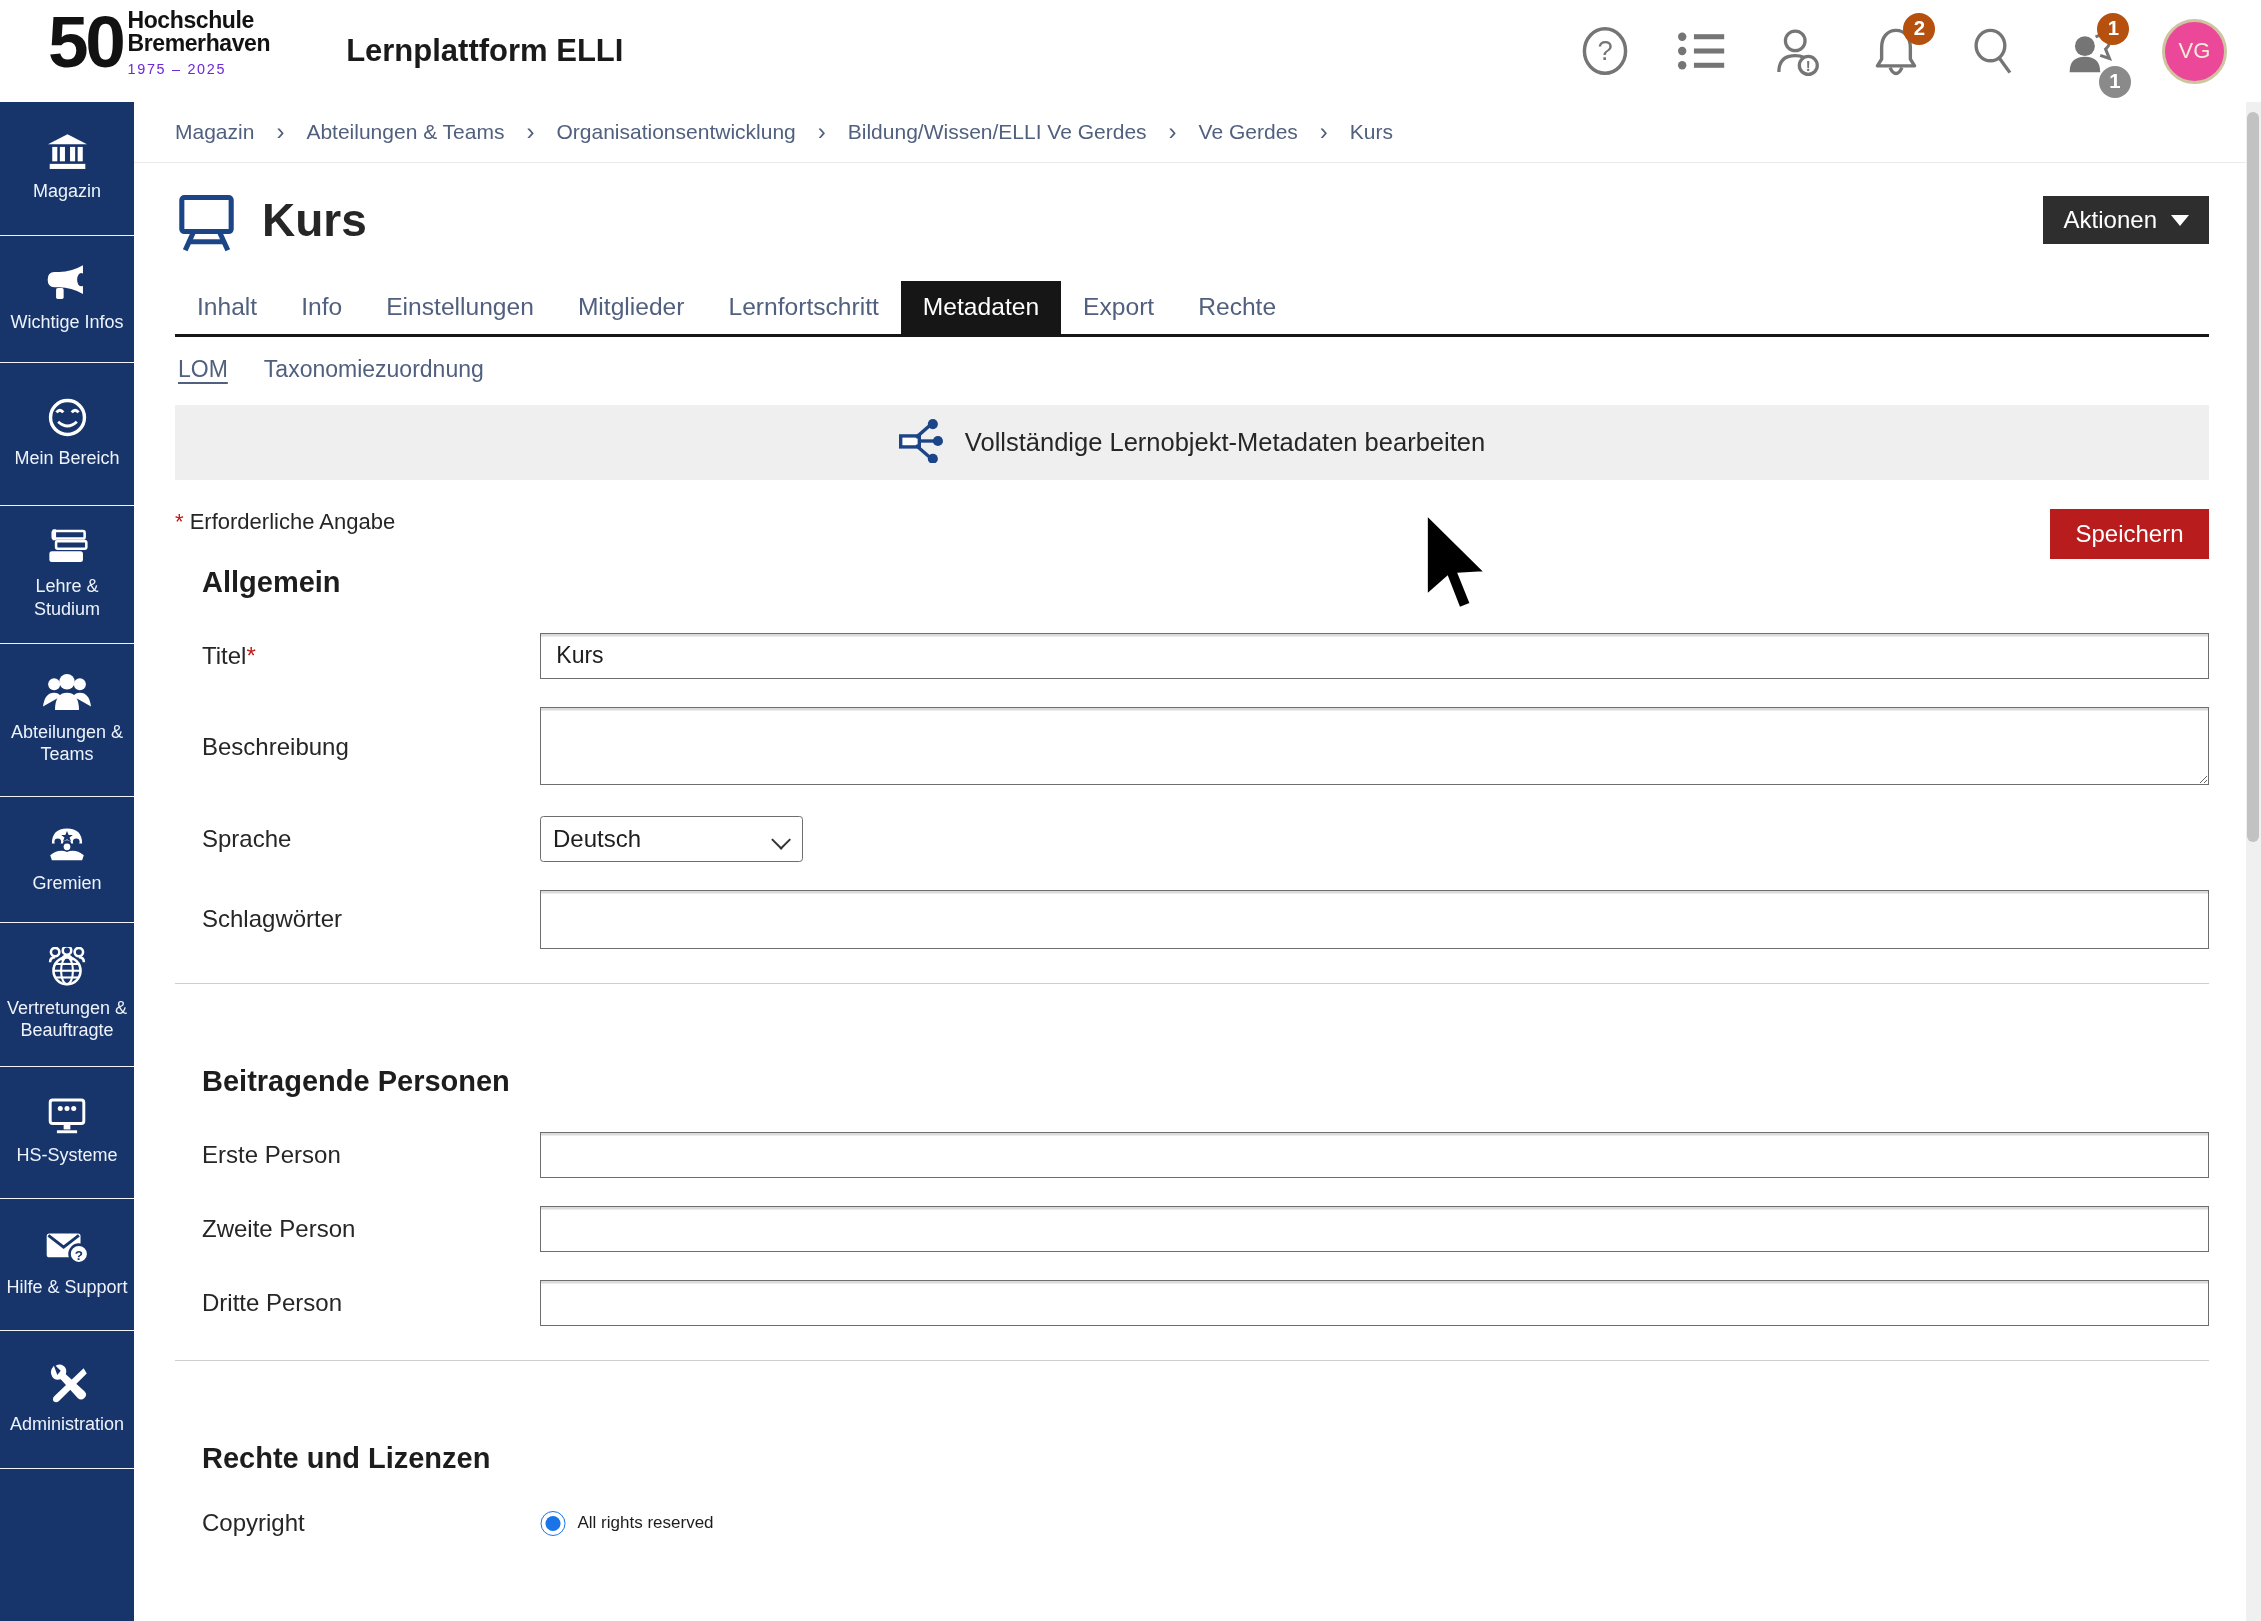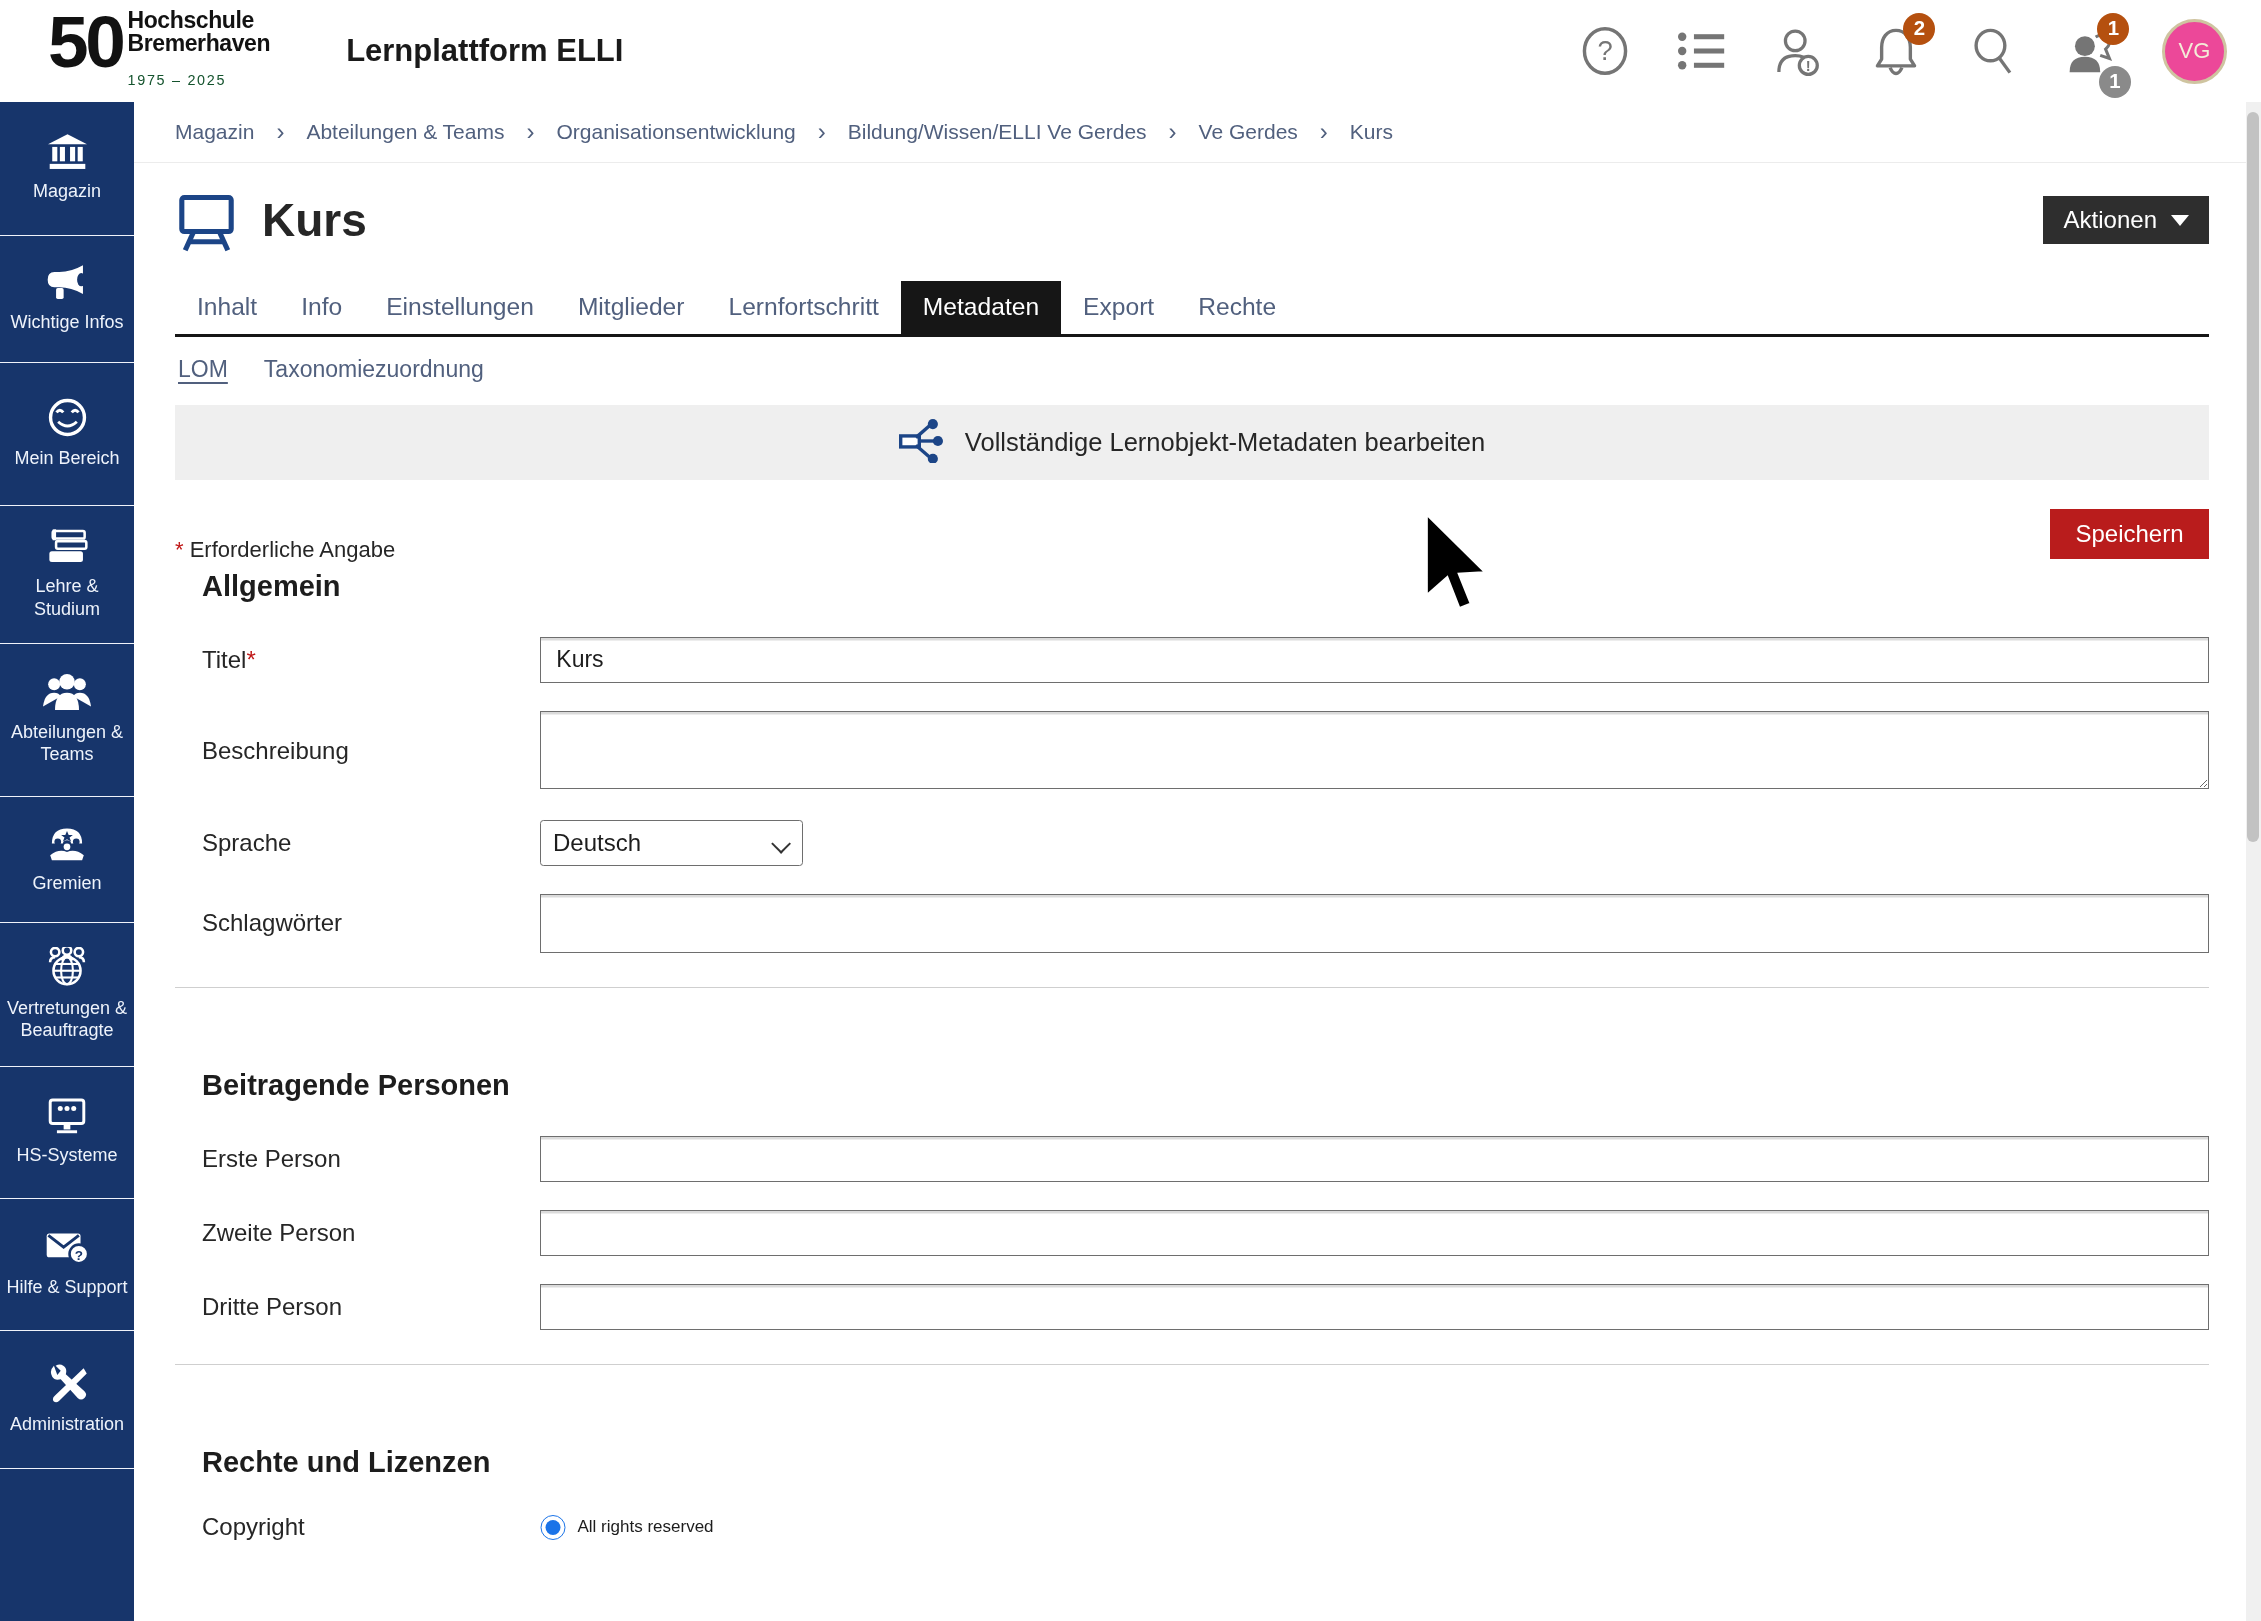--- a/index.html
+++ b/index.html
@@ -6,21 +6,21 @@
   html,body { background:#ffffff; }
   body { font-family:"Liberation Sans", sans-serif; color:#2b2b2b; }
   .app { position:relative; width:2261px; height:1621px; overflow:hidden; background:#fff; }
 
   
   .header { position:absolute; top:0; left:0; width:2261px; height:102px; background:#fff; display:flex; align-items:center; z-index:5; }
   .logo { display:flex; align-items:flex-start; margin-left:48px; height:85px; }
   .logo-number { font-size:73px; font-weight:bold; color:#121212; line-height:0.9; letter-spacing:-3.4px; }
   .logo-text { margin-left:5.1px; padding-bottom:3.4px; }
   .logo-text .ln { font-size:23px; font-weight:bold; color:#121212; line-height:1.02; letter-spacing:-0.4px; }
-  .logo-text .yr { font-size:14.4px; color:#14532d; letter-spacing:1.7px; margin-top:17px; }
+  .logo-text .yr { font-size:14.4px; color:#6d28d9; letter-spacing:1.7px; margin-top:6px; }
   .app-title { font-size:31px; font-weight:bold; color:#1a1a1a; margin-left:76px; }
   .hdr-icons { margin-left:auto; margin-right:34px; display:flex; align-items:center; gap:48px; }
   .hicon { position:relative; width:49px; height:49px; display:flex; align-items:center; justify-content:center; cursor:pointer; }
   .hicon svg { display:block; }
   .badge { position:absolute; min-width:32px; height:32px; border-radius:16px; color:#fff; font-size:20.4px; display:flex; align-items:center; justify-content:center; font-weight:bold; }
   .badge.orange { background:#b5500f; top:-13.6px; right:-15.3px; }
   .badge.gray { background:#8a8a8a; top:39px; right:-17px; }
   .avatar { width:65px; height:65px; border-radius:50%; background:#ec4899; border:3.4px solid #cfc4a0; color:#f4edd8; font-size:22px; display:flex; align-items:center; justify-content:center; cursor:pointer; }
 
   
@@ -47,21 +47,21 @@
   .tab { color:#51607e; font-size:24.6px; padding:12px 22px 13.6px 22px; cursor:pointer; }
   .tab.active { background:#161616; color:#fff; }
   .subtabs { display:flex; gap:36px; padding:18.7px 37px 8.5px 44px; }
   .subtab { color:#51607e; font-size:23px; cursor:pointer; }
   .subtab.active { text-decoration:underline; text-underline-offset:5.1px; }
 
   .banner { margin:13.6px 37px 0 41px; height:75px; background:#efefef; display:flex; align-items:center; justify-content:center; gap:22px; cursor:pointer;text-align:right; }
   .banner-text { font-size:25.5px; color:#262626; }
 
   .note-row { display:flex; align-items:flex-start; padding:29px 37px 0 41px; }
-  .required-note { font-size:22px; color:#262626; margin-top:28px; }
+  .required-note { font-size:22px; color:#262626; margin-top:0; }
   .req { color:#c01818; }
   .btn-save { margin-left:auto; background:#b91c1c; color:#fff; border:none; font-size:24px; padding:11px 25.5px; cursor:pointer; font-family:"Liberation Sans", sans-serif; }
 
   .form { padding:5.1px 37px 0 41px; }
   .section-h { font-size:29px; font-weight:bold; color:#1d1d1d; margin:15.3px 0 34px 27px; }
   .frow { display:flex; align-items:center; margin:0 0 28px 27px; }
   .flabel { width:338px; flex:0 0 338px; font-size:24px; color:#262626; }
   .fctl { flex:1; }
   input.txt, textarea.txt { width:100%; border:1.7px solid #6e6e6e; box-shadow:inset 0 2.5px 0 rgba(0,0,0,0.14); font-size:23px; font-family:"Liberation Sans", sans-serif; color:#1d1d1d; padding:0 15.3px; background:#fff; }
   input.txt { height:46px; }

